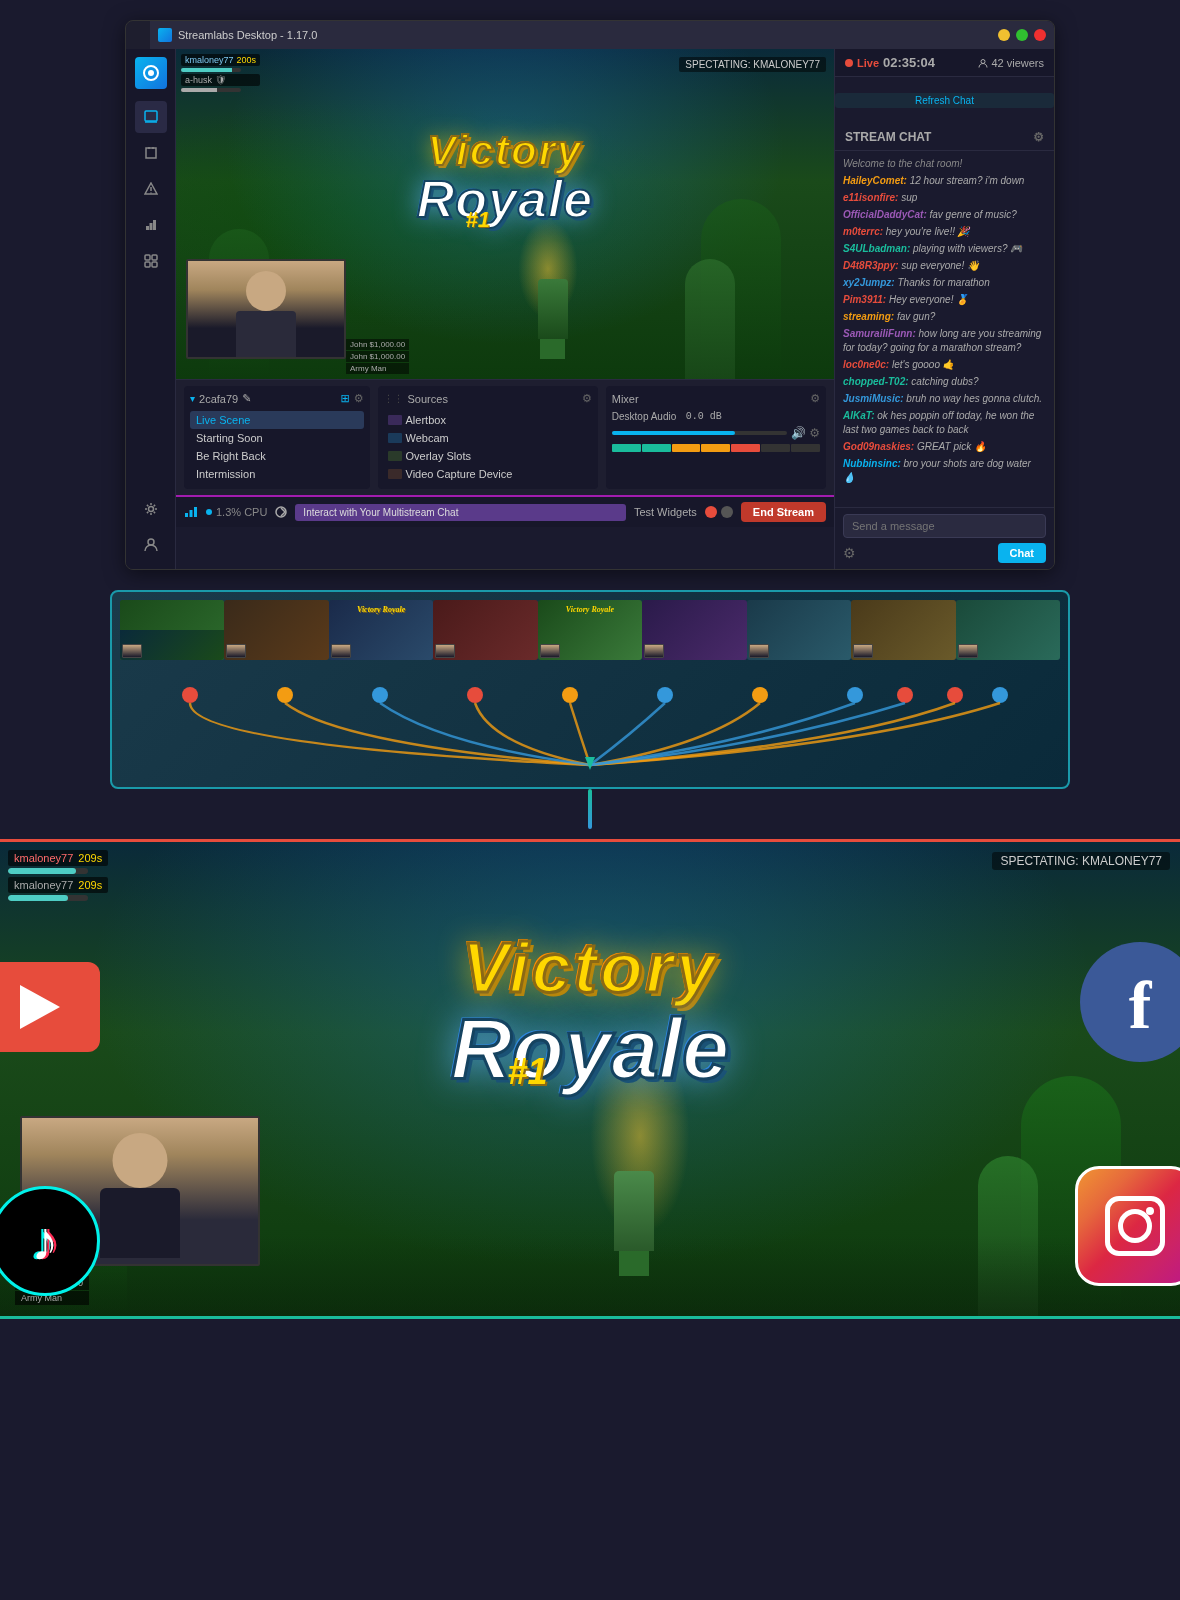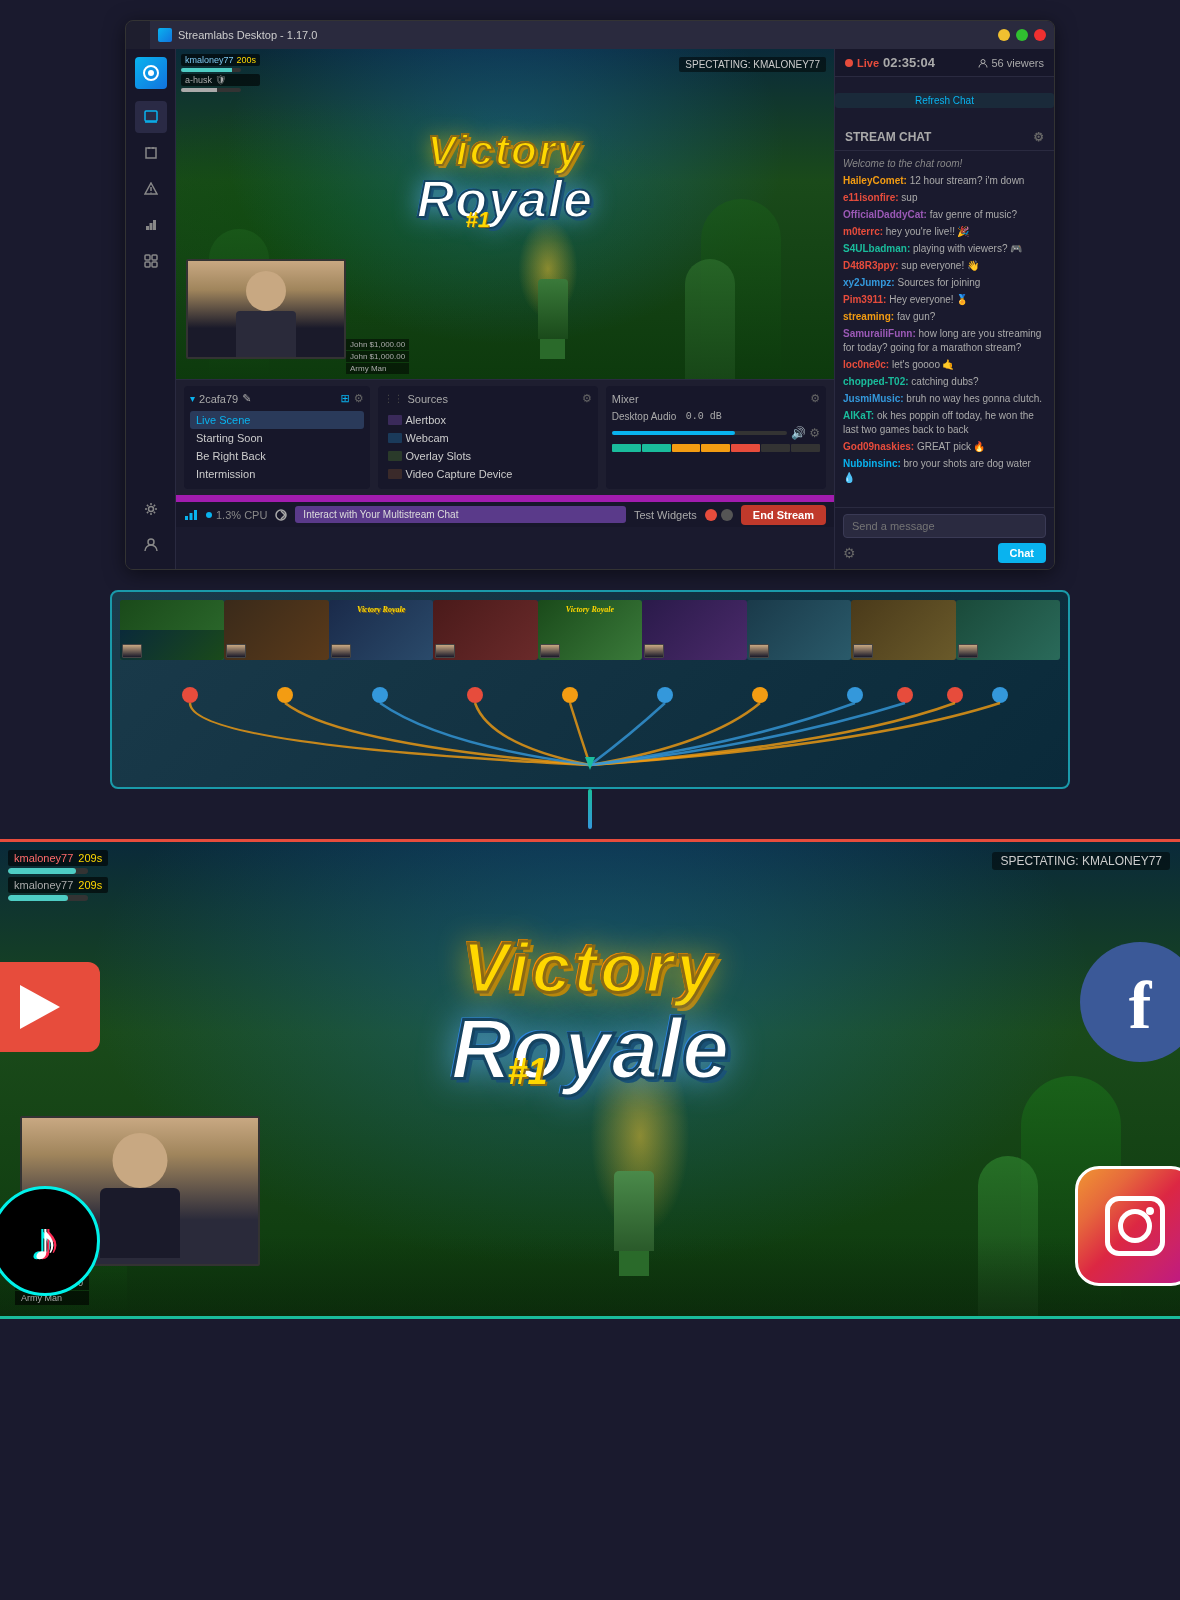--- a/index.html
+++ b/index.html
@@ -363,21 +363,21 @@
     }
 
     
     .status-bar {
       background: #17172a;
       height: 32px;
       display: flex;
       align-items: center;
       padding: 0 8px;
       gap: 8px;
-      border-top: 7px solid #a21caf;
+      border-top: 2px solid #a21caf;
     }
     .status-item {
       display: flex;
       align-items: center;
       gap: 4px;
       color: #888;
       font-size: 11px;
     }
     .status-dot {
       width: 6px; height: 6px;
@@ -482,20 +482,21 @@
       overflow-y: auto;
       padding: 6px 8px;
       display: flex;
       flex-direction: column;
       gap: 3px;
     }
     .chat-msg {
       font-size: 10px;
       line-height: 1.4;
       color: #ccc;
+      font-style: italic;
     }
     .chat-msg .username {
       font-weight: bold;
     }
     .chat-msg .msg-text { color: #aaa; }
     .chat-msg.system { color: #888; font-style: italic; }
     .chat-input-area {
       padding: 6px 8px;
       border-top: 1px solid #2a2a40;
     }
@@ -1044,21 +1045,21 @@
         <div class="live-badge">
           <div class="live-dot"></div>
           <span>Live</span>
           <span class="live-time">02:35:04</span>
         </div>
         <div class="viewer-count">
           <svg width="10" height="10" viewBox="0 0 10 10">
               <circle cx="5" cy="3.5" r="2" fill="none" stroke="#aaa" stroke-width="1"></circle>
               <path d="M1 9.5c0-2.2 1.8-4 4-4s4 1.8 4 4" fill="none" stroke="#aaa" stroke-width="1"></path>
             </svg>
-          <span>56 viewers</span>
+          <span>42 viewers</span>
         </div>
       </div>
       <div class="refresh-btn">Refresh Chat</div>
       <div class="stream-chat-header">
         <span>STREAM CHAT</span>
         <span style="color:#666;cursor:pointer">⚙</span>
       </div>
 
       <div class="chat-messages">
         <div class="chat-msg system">
@@ -1083,21 +1084,21 @@
         <div class="chat-msg">
           <span class="username" style="color:#1abc9c">S4ULbadman: </span>
           <span class="msg-text">playing with viewers? 🎮</span>
         </div>
         <div class="chat-msg">
           <span class="username" style="color:#e74c3c">D4t8R3ppy: </span>
           <span class="msg-text">sup everyone! 👋</span>
         </div>
         <div class="chat-msg">
           <span class="username" style="color:#3498db">xy2Jumpz: </span>
-          <span class="msg-text">Sources for joining</span>
+          <span class="msg-text">Thanks for marathon</span>
         </div>
         <div class="chat-msg">
           <span class="username" style="color:#e74c3c">Pim3911: </span>
           <span class="msg-text">Hey everyone! 🏅</span>
         </div>
         <div class="chat-msg">
           <span class="username" style="color:#f39c12">streaming: </span>
           <span class="msg-text">fav gun?</span>
         </div>
         <div class="chat-msg">

